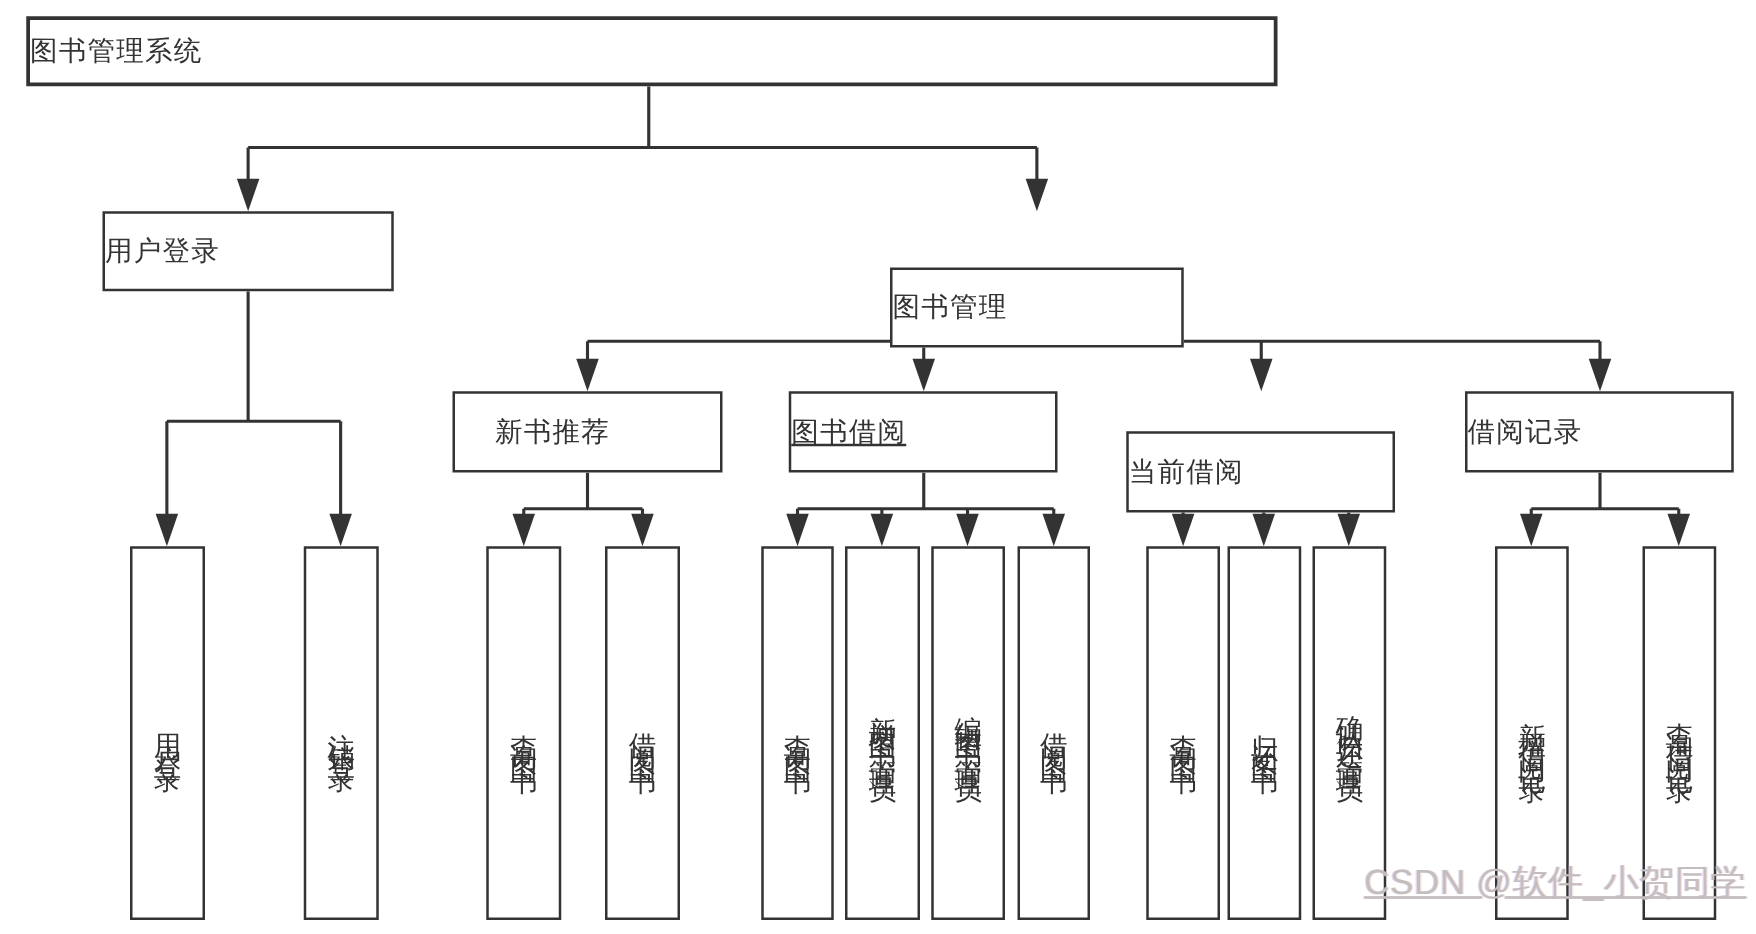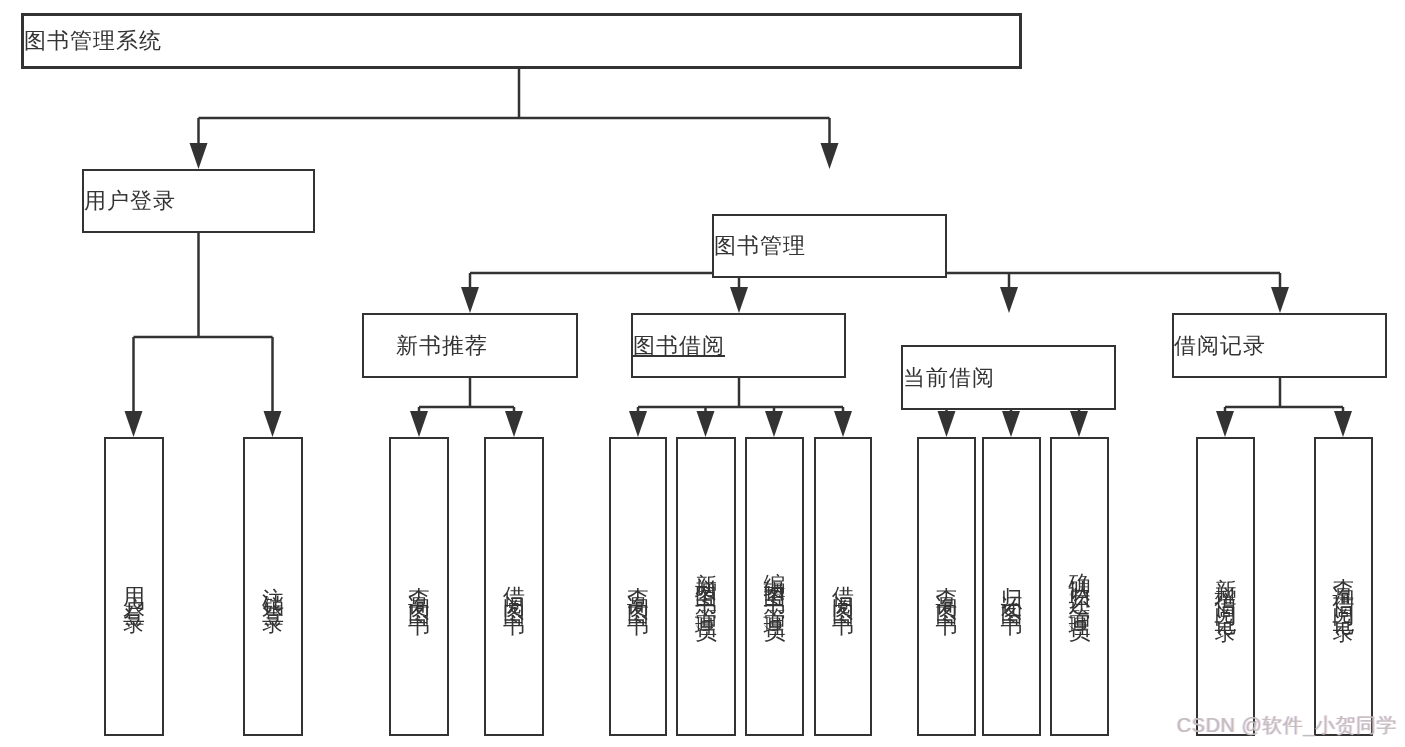--- a/index.html
+++ b/index.html
@@ -45,26 +45,27 @@
     white-space: nowrap;
     font-size: 22px;
     line-height: 1;
     letter-spacing: 9px;
     color: #333333;
   }
   .vlabel.tight { letter-spacing: 7px; }
   #watermark {
     position: absolute;
     right: 8px;
-    bottom: 8px;
-    font-size: 20px;
+    bottom: 22px;
+    font-size: 28px;
     letter-spacing: 0.5px;
     color: #c3bdbd;
     z-index: 3;
     text-shadow: 1px 0 0 rgba(230,160,160,0.35), -1px 0 0 rgba(160,160,230,0.35);
+    text-decoration: underline;
   }
 </style>
 </head>
 <body>
 
 <div id="stage">
 
   <svg id="connectors" viewBox="0 0 1405 747" xmlns="http://www.w3.org/2000/svg">
     <g stroke="#333333" stroke-width="2.5" fill="none">
 

